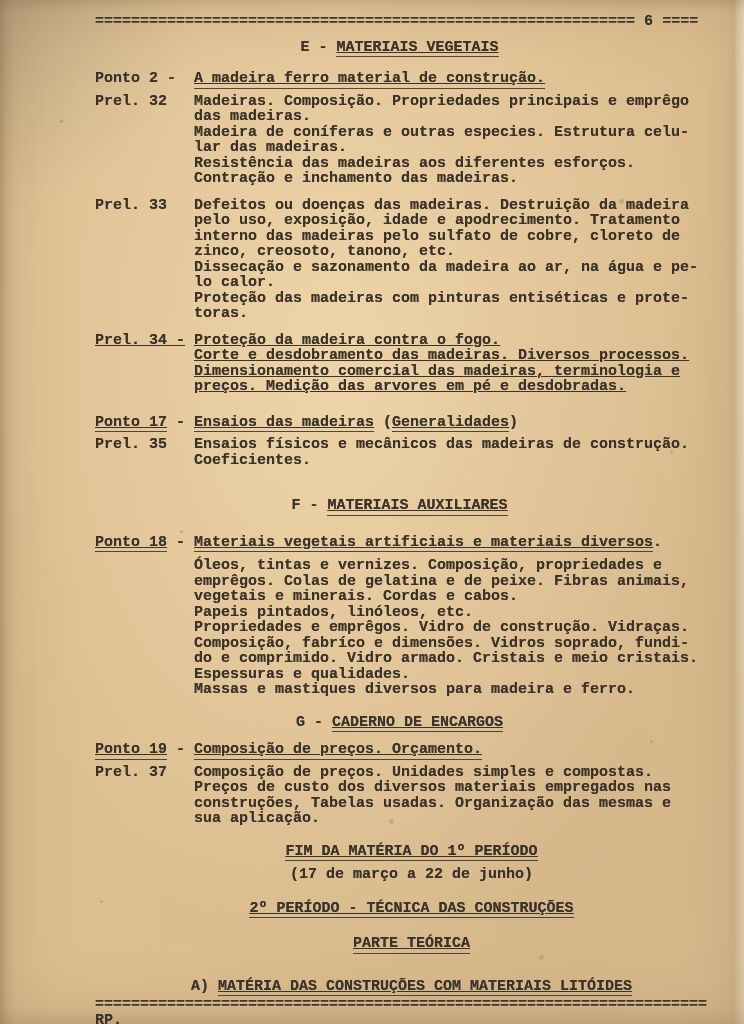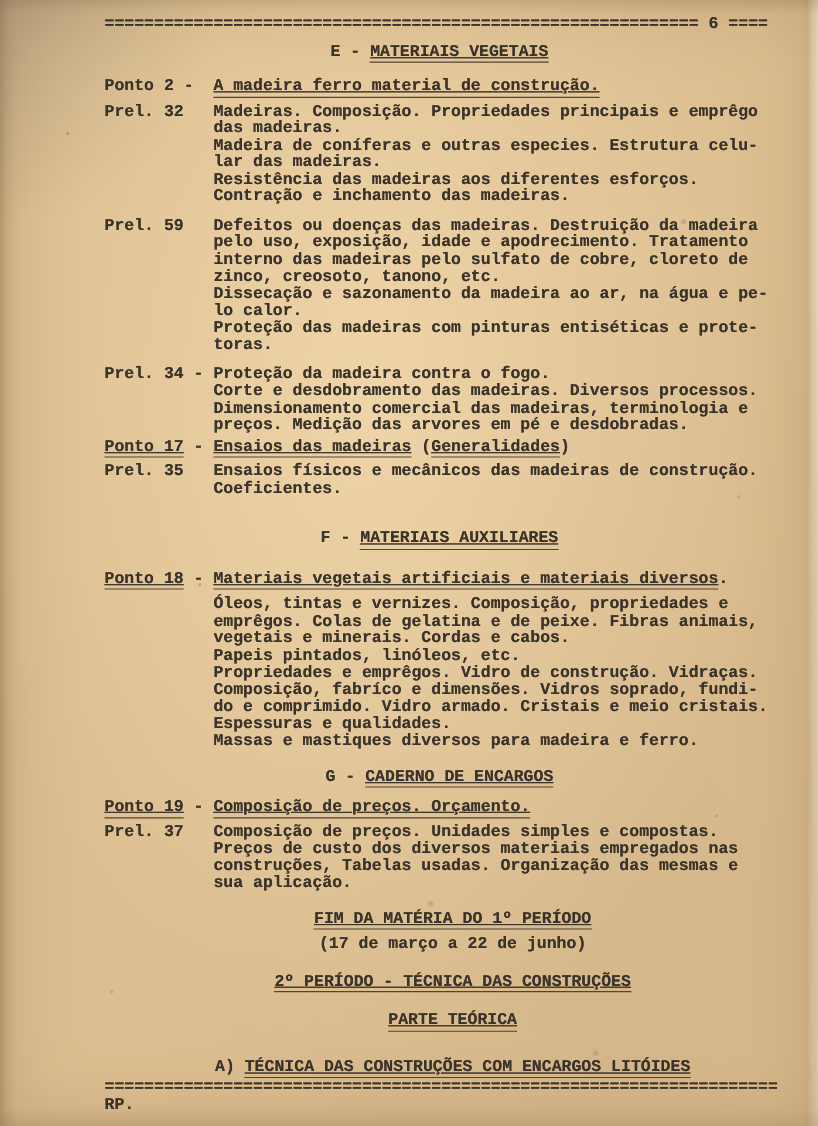--- a/index.html
+++ b/index.html
@@ -44,21 +44,21 @@
   .sec-heading { text-align: center; }
   .heading-e { margin: 0 0 16px 0; }
   .heading-f { margin: 30px 0 21px 0; }
   .heading-g { margin: 17px 0 12px 0; }
   .entry { display: grid; grid-template-columns: 90px auto; }
   .entry .lbl { white-space: pre; }
   .entry .bdy { padding-left: 9px; white-space: pre-line; }
   .mb7  { margin-bottom: 7px; }
   .mb8  { margin-bottom: 8px; }
   .mb11 { margin-bottom: 11px; }
-  .mb12 { margin-bottom: 4px; }
+  .mb12 { margin-bottom: 20px; text-decoration: underline; }
   .footer-center { padding-left: 24px; text-align: center; }
   .fim      { margin: 17px 0 8px 0; }
   .dateline { margin: 0 0 18px 0; }
   .periodo2 { margin: 0 0 20px 0; }
   .parte    { margin: 0 0 27px 0; }
   .tecnica  { margin: 0 0 3px 0; }
   .ruler-bottom { margin: 0; }
   .initials { white-space: pre; }
 </style>
 </head>
@@ -81,21 +81,21 @@
       <span class="lbl">Prel. 32</span>
       <div class="bdy">Madeiras. Composição. Propriedades principais e emprêgo
 das madeiras.
 Madeira de coníferas e outras especies. Estrutura celu-
 lar das madeiras.
 Resistência das madeiras aos diferentes esforços.
 Contração e inchamento das madeiras.</div>
     </div>
 
     <div class="entry mb11">
-      <span class="lbl">Prel. 59</span>
+      <span class="lbl">Prel. 33</span>
       <div class="bdy">Defeitos ou doenças das madeiras. Destruição da madeira
 pelo uso, exposição, idade e apodrecimento. Tratamento
 interno das madeiras pelo sulfato de cobre, cloreto de
 zinco, creosoto, tanono, etc.
 Dissecação e sazonamento da madeira ao ar, na água e pe-
 lo calor.
 Proteção das madeiras com pinturas entiséticas e prote-
 toras.</div>
     </div>
 
@@ -150,19 +150,19 @@
       <div class="bdy">Composição de preços. Unidades simples e compostas.
 Preços de custo dos diversos materiais empregados nas
 construções, Tabelas usadas. Organização das mesmas e
 sua aplicação.</div>
     </div>
 
     <div class="footer-center fim"><span class="u">FIM DA MATÉRIA DO 1º PERÍODO</span></div>
     <div class="footer-center dateline">(17 de março a 22 de junho)</div>
     <div class="footer-center periodo2"><span class="u">2º PERÍODO  - TÉCNICA DAS CONSTRUÇÕES</span></div>
     <div class="footer-center parte"><span class="u">PARTE TEÓRICA</span></div>
-    <div class="footer-center tecnica"><span>A) </span><span class="u">TÉCNICA DAS CONSTRUÇÕES COM ENCARGOS LITÓIDES</span></div>
+    <div class="footer-center tecnica"><span>A) </span><span class="u">MATÉRIA DAS CONSTRUÇÕES COM MATERIAIS LITÓIDES</span></div>
 
     <div class="ruler ruler-bottom">====================================================================</div>
     <div class="initials">RP.</div>
 
   </div>
 </div>
 
 </body></html>

